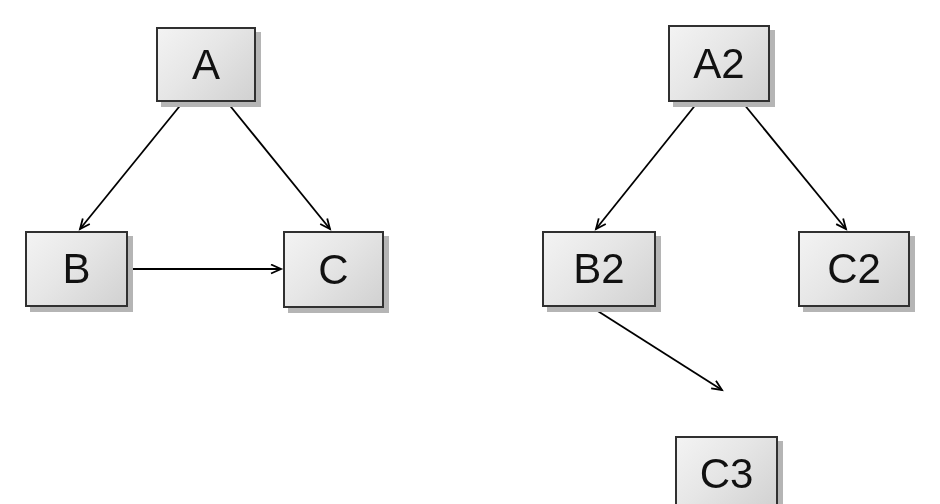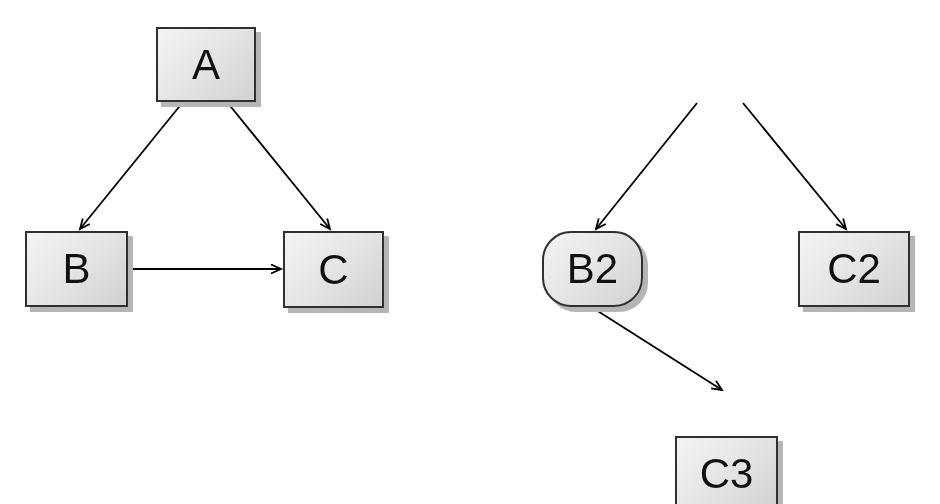--- a/index.html
+++ b/index.html
@@ -78,21 +78,24 @@
   </svg>
 <div class="node" style="left: 156px; top: 27px; width: 100px; height: 75px;">
       <span class="node-label">A</span>
     </div>
     <div class="node" style="left: 25px; top: 231px; width: 103px; height: 76px;">
       <span class="node-label">B</span>
     </div>
     <div class="node" style="left: 283px; top: 231px; width: 101px; height: 77px;">
       <span class="node-label">C</span>
     </div>
-    <div class="node" style="left: 542px; top: 231px; width: 101px; height: 76px; border-radius: 29px;">
+    <div class="node" style="left: 668px; top: 25px; width: 102px; height: 77px;">
+      <span class="node-label">A2</span>
+    </div>
+    <div class="node" style="left: 542px; top: 231px; width: 114px; height: 76px;">
       <span class="node-label">B2</span>
     </div>
     <div class="node" style="left: 798px; top: 231px; width: 112px; height: 76px;">
       <span class="node-label">C2</span>
     </div>
     <div class="node" style="left: 675px; top: 392px; width: 103px; height: 75px; margin-top: 44px;">
       <span class="node-label">C3</span>
     </div>
   </div>
 

